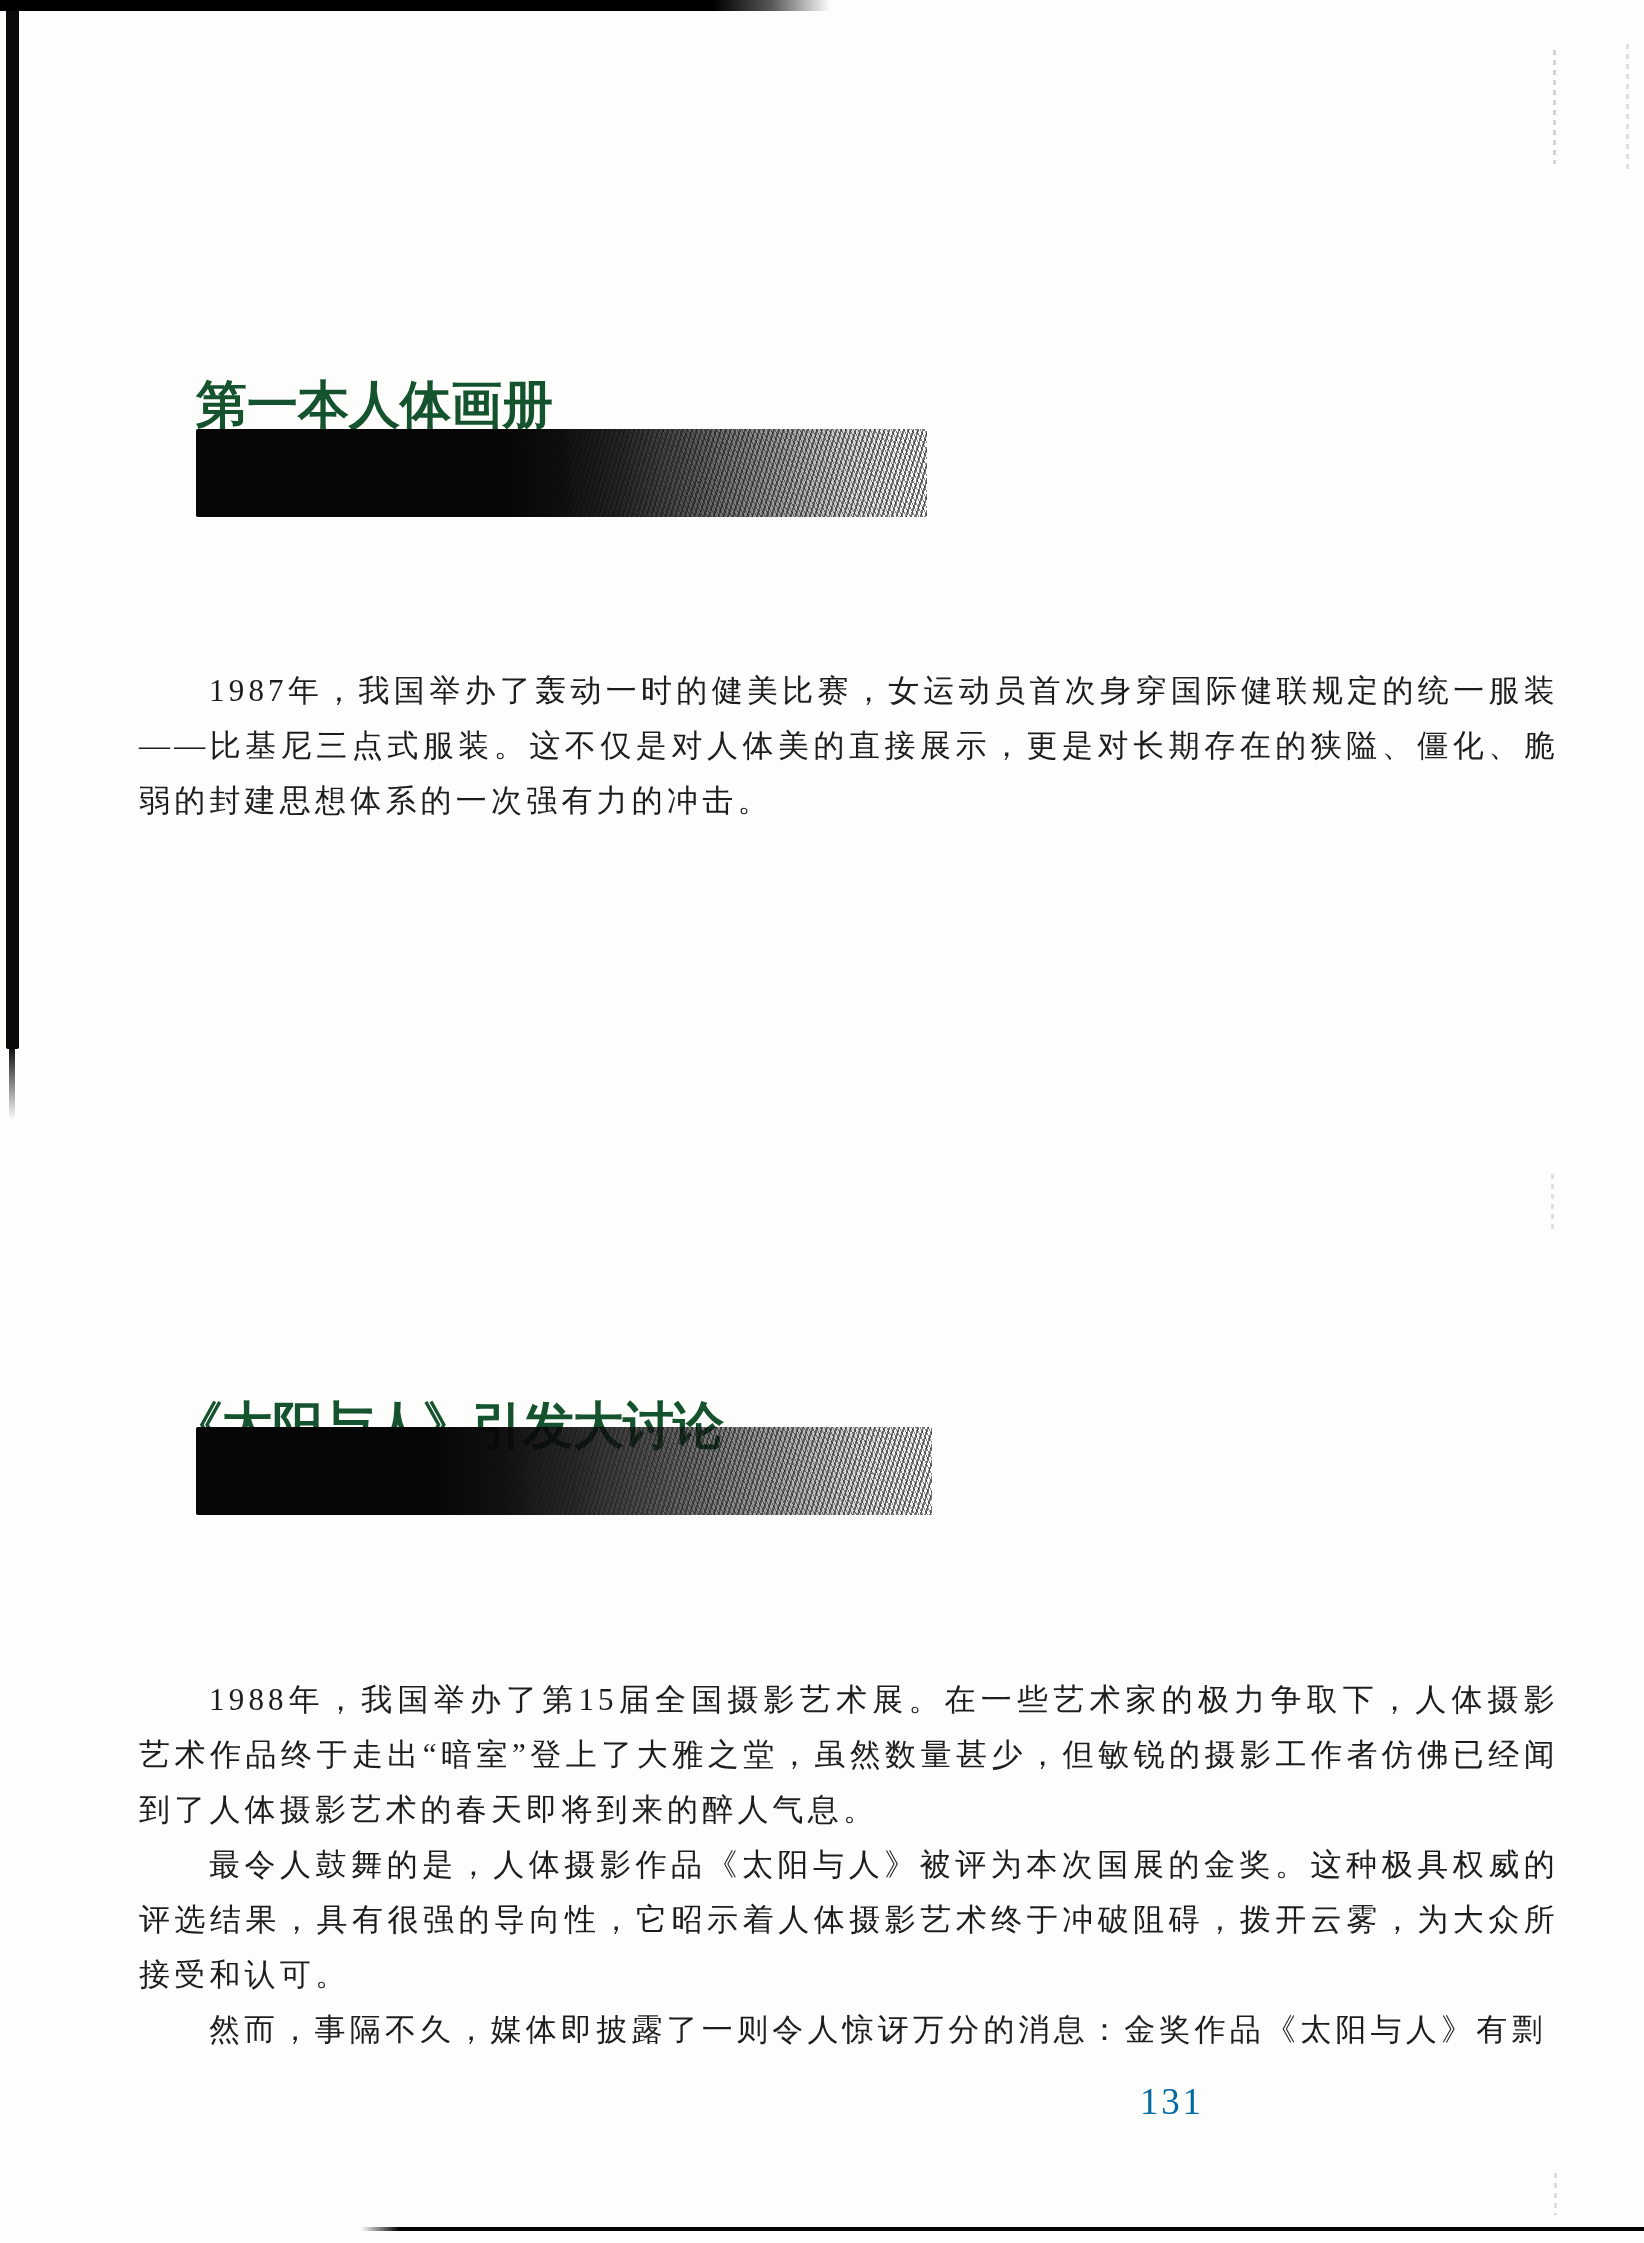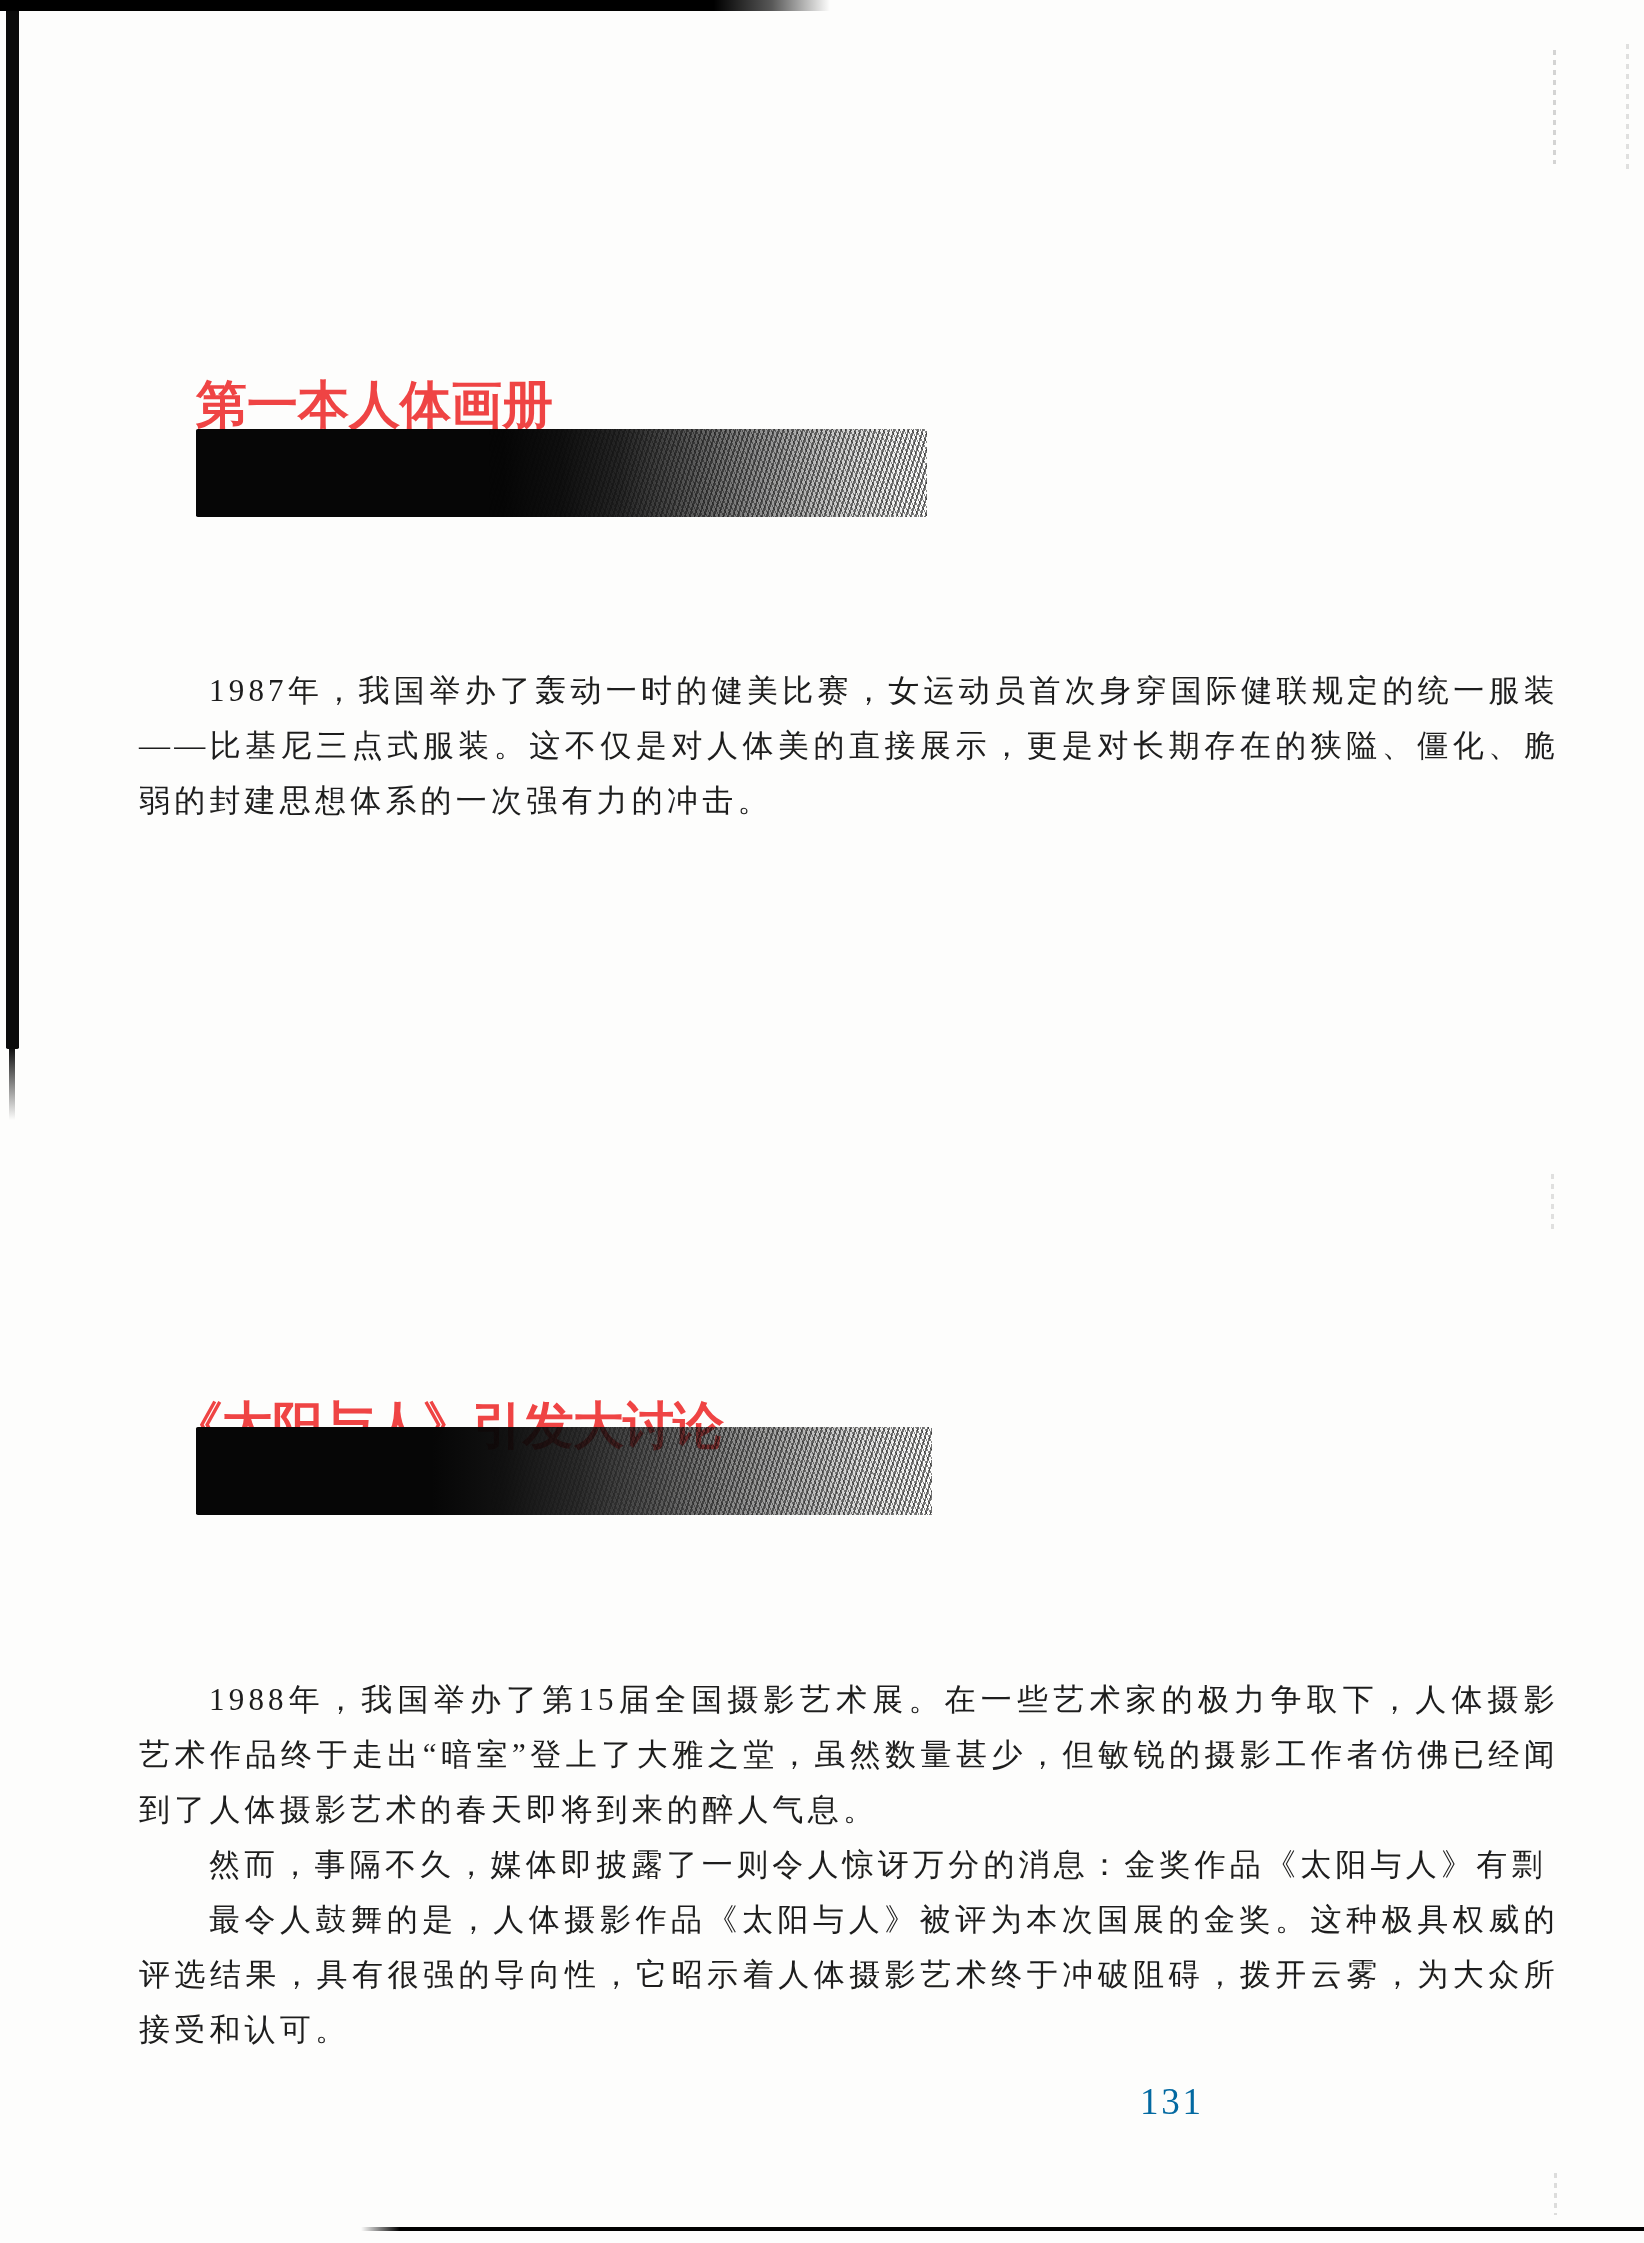--- a/index.html
+++ b/index.html
@@ -28,21 +28,21 @@
   #speck3 { left:1551px; top:1174px; height:55px; opacity:.2; }
   #speck4 { left:1554px; top:2173px; height:42px; opacity:.22; }
 
   
   .section-heading {
     position:absolute;
     font-family:"Liberation Sans","DejaVu Sans",sans-serif;
     font-weight:bold;
     font-size:51px; line-height:1;
     letter-spacing:0px;
-    color:#ef4444;
+    color:#14532d;
     white-space:nowrap;
   }
   #heading-1 { left:196px; top:345px; }
   #heading-2 { left:172px; top:1366px; letter-spacing:-0.9px; }
 
   
   .grad-bar { position:absolute; left:196px; height:88px; border-radius:1.8px; }
   #grad-bar-1 { top:429px; width:731px;
     background:linear-gradient(to right,
       #060606 0 42%, rgba(8,8,8,.97) 50%, rgba(14,14,14,.9) 58%,
@@ -98,20 +98,20 @@
 
   <div class="text-block" id="text-block-1">
     <p>1987年，我国举办了轰动一时的健美比赛，女运动员首次身穿国际健联规定的统一服装——比基尼三点式服装。这不仅是对人体美的直接展示，更是对长期存在的狭隘、僵化、脆弱的封建思想体系的一次强有力的冲击。</p>
   </div>
 
   <h1 class="section-heading" id="heading-2">《太阳与人》引发大讨论</h1>
   <div class="grad-bar" id="grad-bar-2"></div>
 
   <div class="text-block" id="text-block-2">
     <p>1988年，我国举办了第15届全国摄影艺术展。在一些艺术家的极力争取下，人体摄影艺术作品终于走出“暗室”登上了大雅之堂，虽然数量甚少，但敏锐的摄影工作者仿佛已经闻到了人体摄影艺术的春天即将到来的醉人气息。</p>
+    <p>最令人鼓舞的是，人体摄影作品《太阳与人》被评为本次国展的金奖。这种极具权威的评选结果，具有很强的导向性，它昭示着人体摄影艺术终于冲破阻碍，拨开云雾，为大众所接受和认可。</p>
     <p>然而，事隔不久，媒体即披露了一则令人惊讶万分的消息：金奖作品《太阳与人》有剽</p>
-    <p>最令人鼓舞的是，人体摄影作品《太阳与人》被评为本次国展的金奖。这种极具权威的评选结果，具有很强的导向性，它昭示着人体摄影艺术终于冲破阻碍，拨开云雾，为大众所接受和认可。</p>
   </div>
 
   <div class="page-number">131</div>
 
 </div>
 
 
 </body></html>

